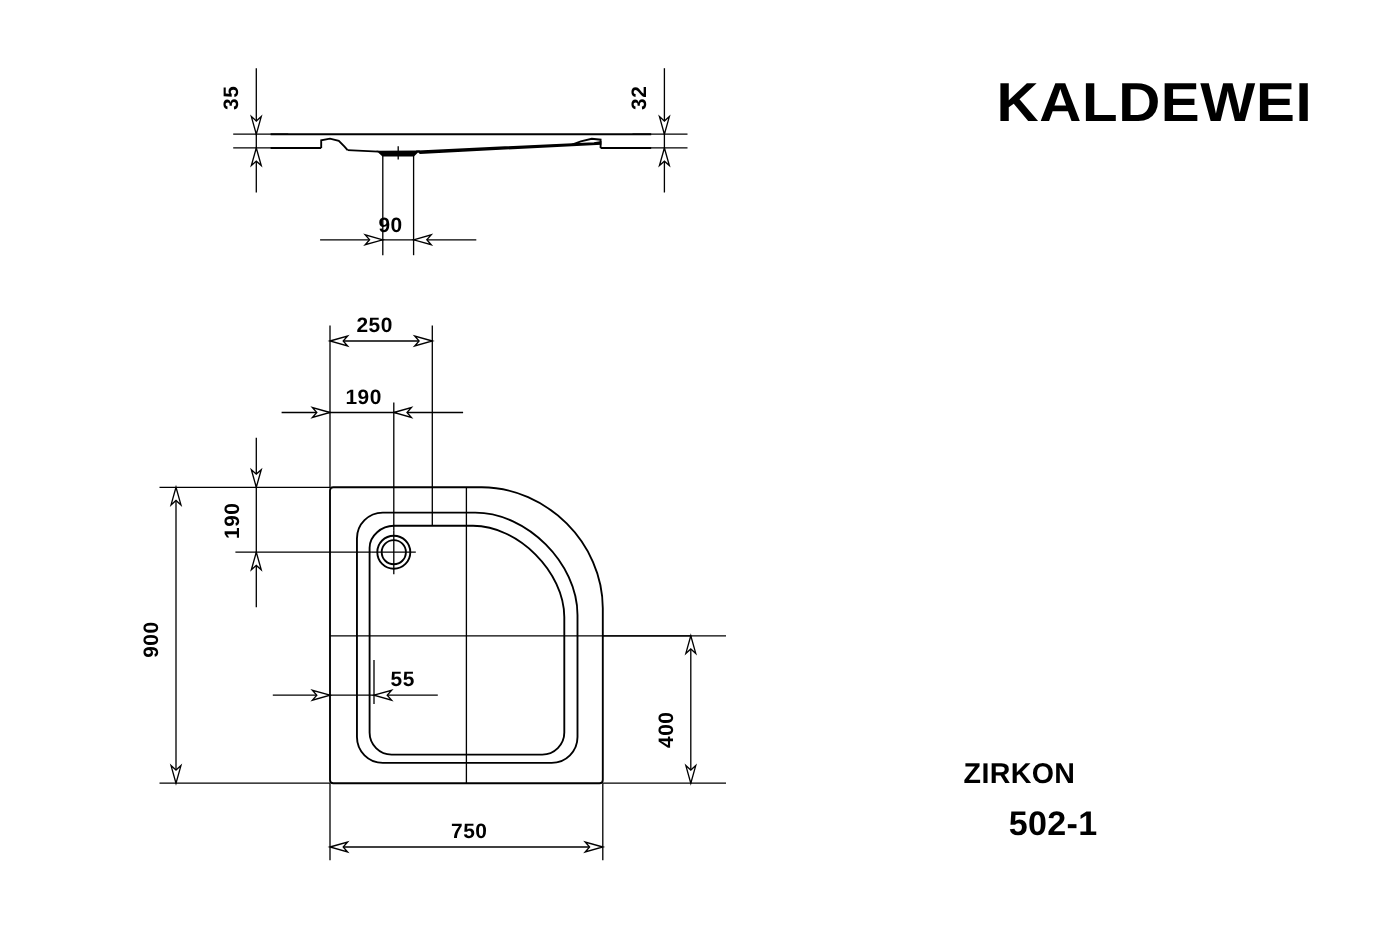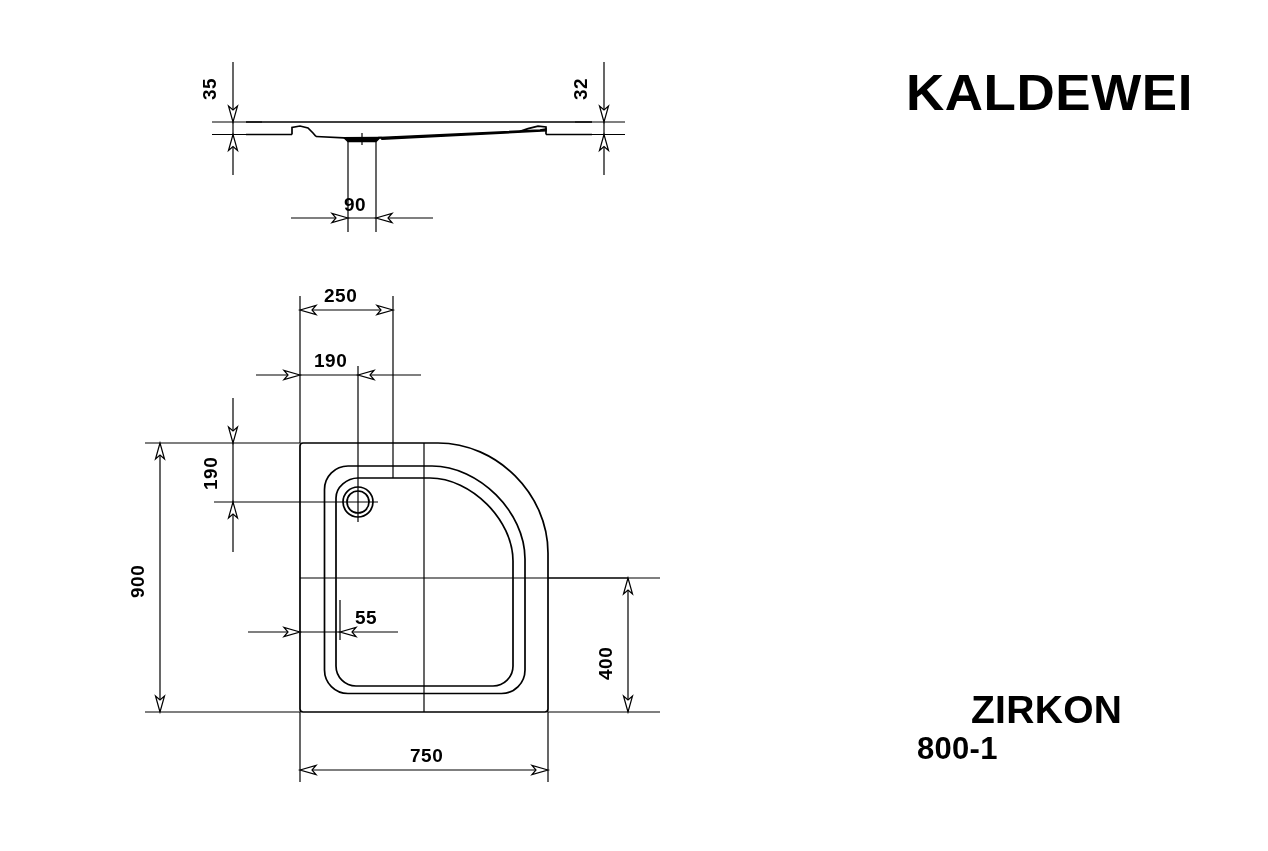--- a/index.html
+++ b/index.html
@@ -38,25 +38,25 @@
     font-weight: bold;
     font-size: 50px;
     letter-spacing: 0.5px;
     color: #000000;
     line-height: 1;
     transform: scaleX(1.06);
     transform-origin: left top;
     white-space: nowrap;
   }
   #product-name {
-    left: 971px;
+    left: 876px;
     top: 690px;
     font-family: "Liberation Sans", sans-serif;
     font-weight: bold;
-    font-size: 39px;
+    font-size: 26px;
     letter-spacing: 0.3px;
     color: #000000;
     line-height: 1;
     white-space: nowrap;
   }
   #product-code {
     left: 917px;
     top: 733px;
     font-family: "Liberation Sans", sans-serif;
     font-weight: bold;
@@ -312,15 +312,15 @@
       </g>
 
     </g>
 
   </svg>
 
   <div class="brand-block" id="brand-logo">KALDEWEI</div>
 
   <div class="brand-block" id="product-name">ZIRKON</div>
 
-  <div class="brand-block" id="product-code">800-1</div>
+  <div class="brand-block" id="product-code">502-1</div>
 
 </div>
 
 </body></html>

